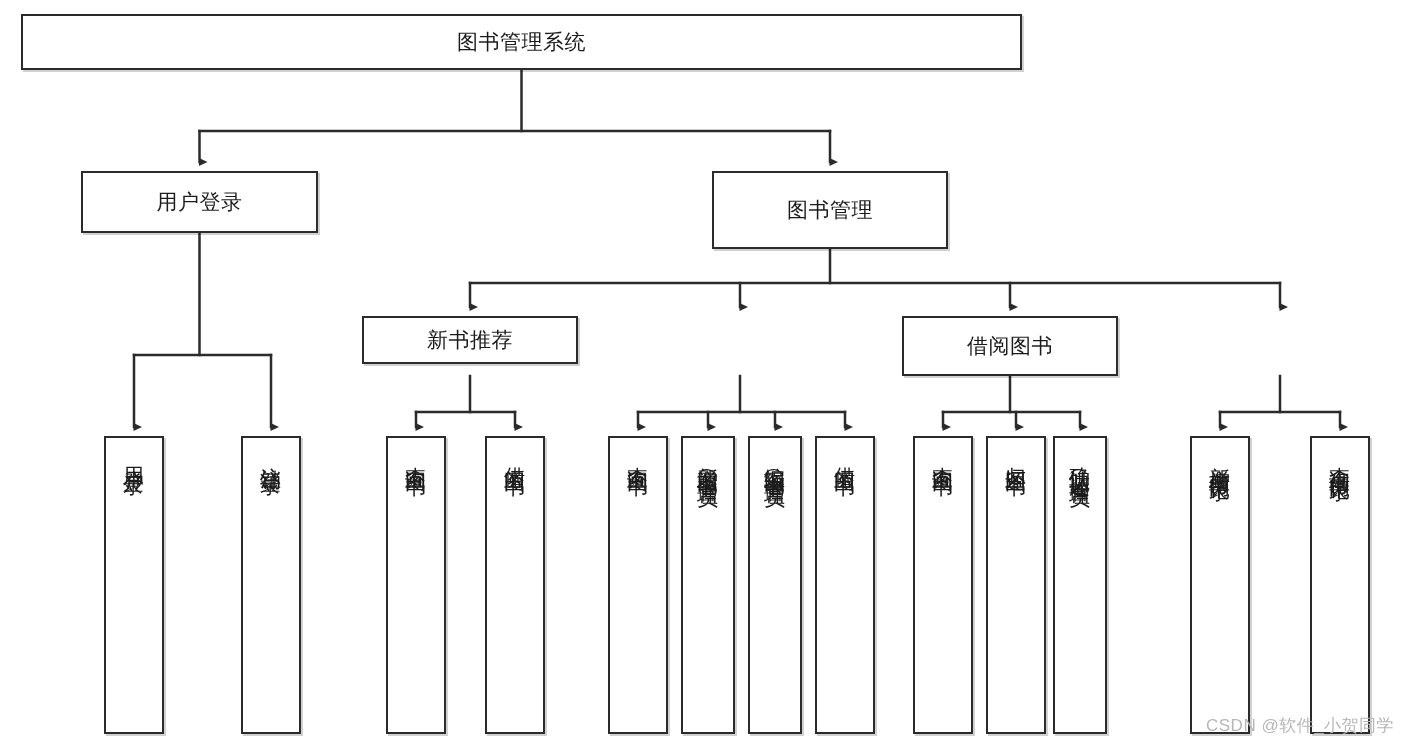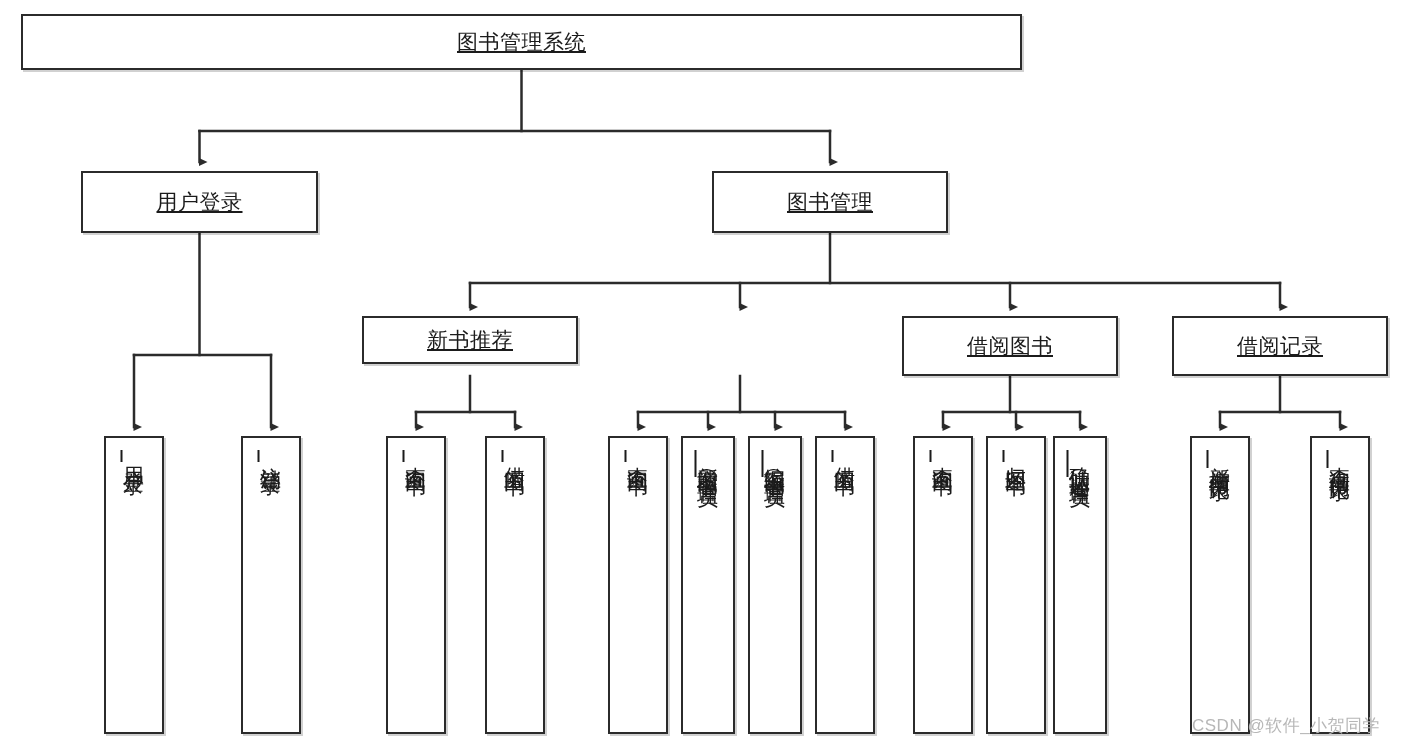--- a/index.html
+++ b/index.html
@@ -33,40 +33,40 @@
     display: flex;
     align-items: center;
     justify-content: center;
     box-shadow: 2px 2px 0 rgba(0,0,0,0.18);
   }
   .node .label {
     font-size: 21px;
     letter-spacing: 0.5px;
     line-height: 1.25;
     white-space: nowrap;
-    text-decoration: underline;
   }
   .node.vertical {
     align-items: flex-start;
     padding-top: 12px;
   }
   .node.vertical .label {
     writing-mode: vertical-rl;
     text-orientation: upright;
     font-size: 21px;
     letter-spacing: 3px;
     line-height: 1;
     white-space: nowrap;
   }
   .watermark {
     position: absolute;
     font-size: 17px;
     color: #b7b7b7;
     white-space: nowrap;
     letter-spacing: 0.5px;
+    padding-left: 14px;
   }
 </style>
 </head>
 <body>
 
 <div id="canvas">
 
   <svg id="wires" xmlns="http://www.w3.org/2000/svg">
     <defs>
       <marker id="arrowhead" markerWidth="9" markerHeight="9" refX="4.5" refY="8" orient="auto-start-reverse" markerUnits="userSpaceOnUse">
@@ -111,36 +111,33 @@
   </svg>
 
   <div class="node" style="left: 21px; top: 14px; width: 1001px; height: 56px;">
     <span class="label">图书管理系统</span>
   </div>
 
   <div class="node" style="left: 81px; top: 171px; width: 237px; height: 62px;">
     <span class="label">用户登录</span>
   </div>
 
-  <div class="node" style="left: 712px; top: 171px; width: 236px; height: 62px;">
+  <div class="node" style="left: 712px; top: 171px; width: 236px; height: 78px;">
     <span class="label">图书管理</span>
   </div>
 
   <div class="node" style="left: 362px; top: 316px; width: 216px; height: 48px;">
     <span class="label">新书推荐</span>
   </div>
 
 
   <div class="node" style="left: 902px; top: 316px; width: 216px; height: 60px;">
     <span class="label">借阅图书</span>
   </div>
 
-  <div class="node" style="left: 1172px; top: 316px; width: 216px; height: 60px;">
-    <span class="label">借阅记录</span>
-  </div>
 
   <div class="node vertical" style="left: 104px; top: 436px; width: 60px; height: 298px;">
     <span class="label">用户登录</span>
   </div>
 
   <div class="node vertical" style="left: 241px; top: 436px; width: 60px; height: 298px;">
     <span class="label">注销登录</span>
   </div>
 
   <div class="node vertical" style="left: 386px; top: 436px; width: 60px; height: 298px;">

